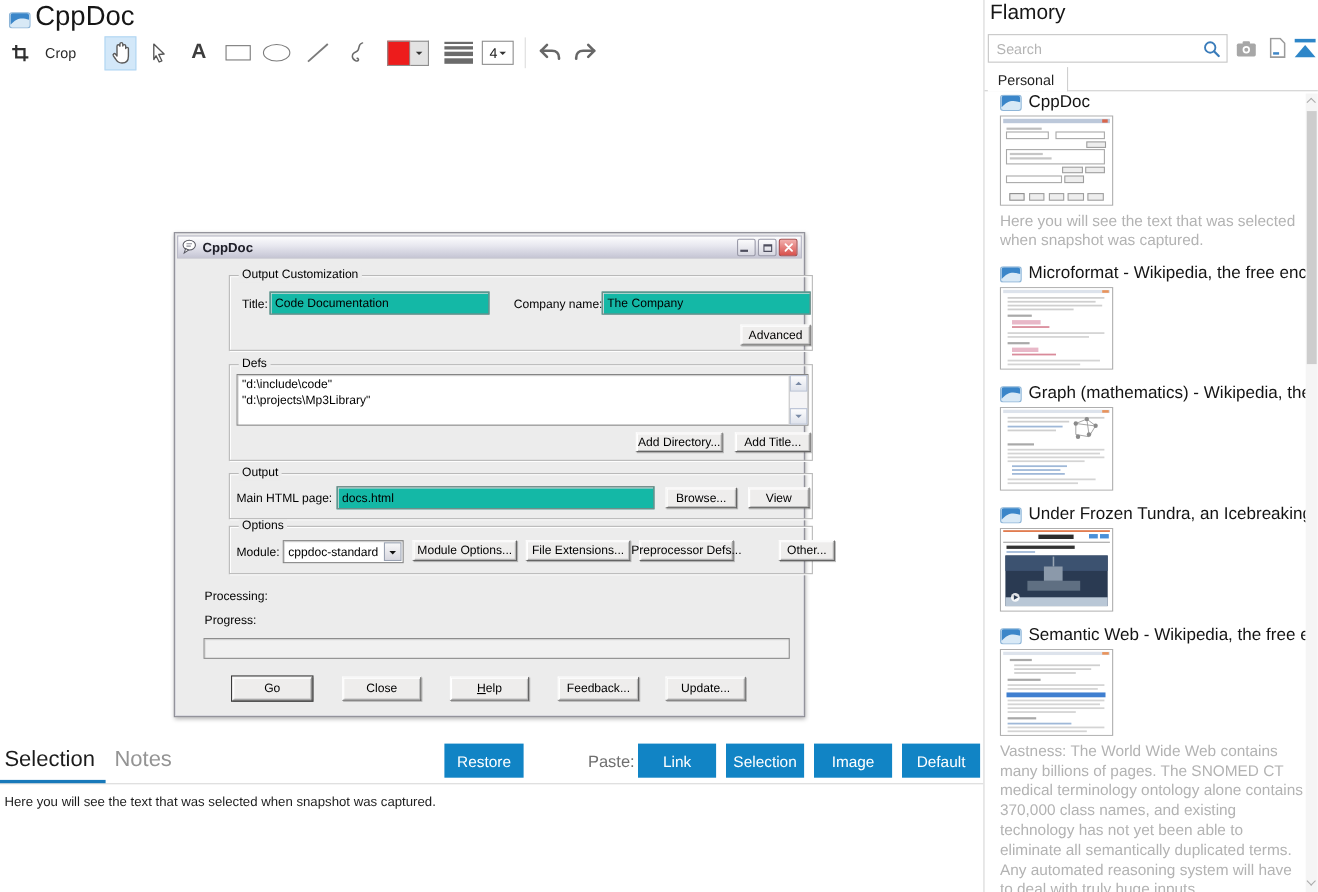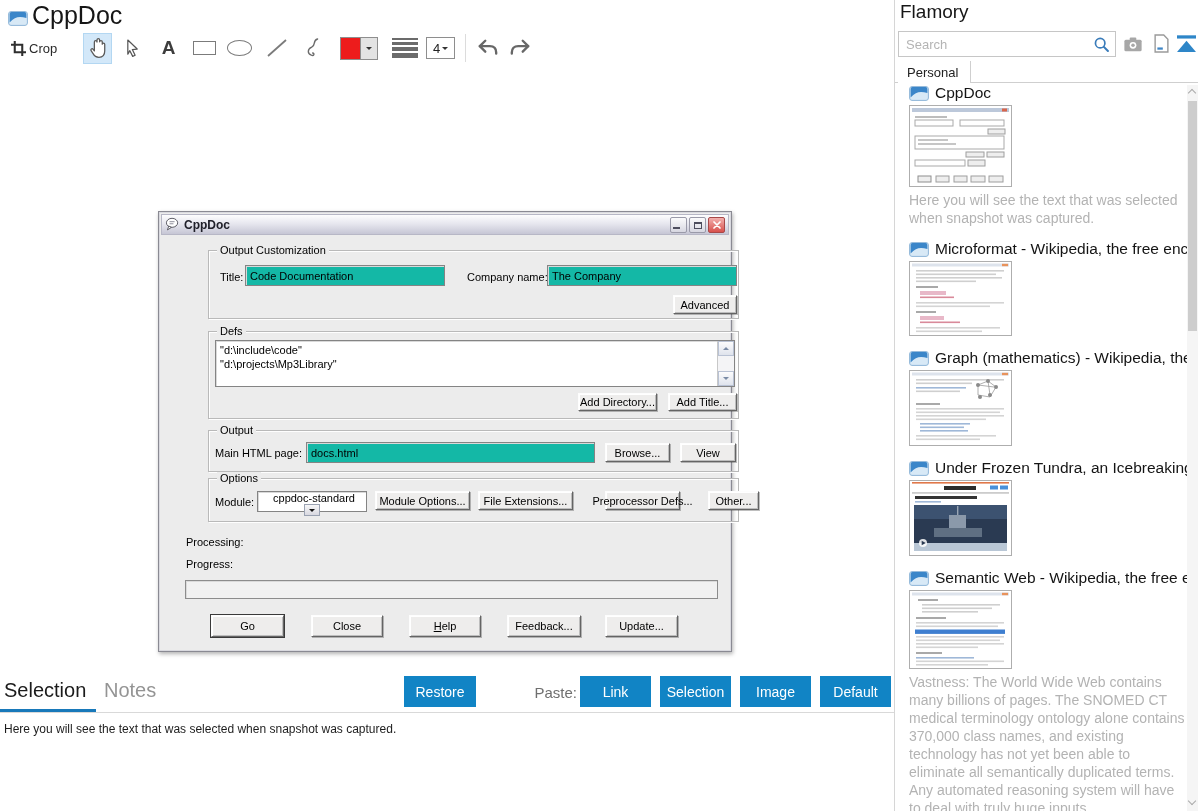--- a/index.html
+++ b/index.html
@@ -9,21 +9,21 @@
 
   
   .main { position:absolute; left:0; top:0; width:894px; height:811px; }
   .editor-header { position:absolute; left:0; top:0; height:32px; width:100%; }
   .hdr-icon { position:absolute; left:8px; top:11px; width:20px; height:15px; }
   .editor-title { position:absolute; left:32px; top:1px; font-size:25px; font-weight:400; color:#161616; }
 
   .toolbar { position:absolute; left:0; top:30px; height:36px; width:100%; display:flex; align-items:center; }
   .tool { width:29px; height:31px; display:flex; align-items:center; justify-content:center; cursor:default; }
   .tool.selected { background:#d3e8f9; border:1px solid #b3d7f2; }
-  .crop-tool { width:auto; padding:0 4px; margin-left:7px; display:flex; gap:3px; align-items:center; }
+  .crop-tool { width:auto; padding:0 4px; margin-left:7px; display:flex; gap:15px; align-items:center; }
   .crop-label { font-size:13px; color:#2a2a2a; }
   .a-glyph { font-size:19px; font-weight:600; color:#3d3d3d; }
   .rect-shape { width:23px; height:14px; border:1.6px solid #7b7b7b; display:block; }
   .ellipse-shape { width:25px; height:16px; border:1.6px solid #7b7b7b; border-radius:50%; display:block; }
   .color-picker { display:flex; margin-left:12px; height:23px; align-items:stretch; }
   .swatch-red { width:21px; height:23px; background:#ed1c1c; border:1px solid #8e8e8e; }
   .swatch-dd { width:17px; background:#e3e3e3; border:1px solid #8e8e8e; border-left:none;
     display:flex; align-items:center; justify-content:center; }
   .tri-dn { width:0; height:0; border:3.6px solid transparent; border-top-color:#333; margin-top:4px; }
   .width-bars { display:flex; flex-direction:column; gap:2px; width:26px; margin-left:14px; }
@@ -69,21 +69,21 @@
   .xtextarea { position:absolute; left:6px; top:8px; width:520px; height:47px; background:#fff;
     border:1px solid #848484; box-shadow:inset 1px 1px 0 #d9d9d9; display:flex; }
   .xtextarea-content { flex:1; padding:2px 4px; white-space:pre; overflow:hidden; line-height:14px; }
   .xscroll { width:17px; border-left:1px solid #c8c8c8; background:#f4f4f6; display:flex;
     flex-direction:column; justify-content:space-between; }
   .xscroll-btn { height:15px; background:linear-gradient(#fcfcfd,#dfe3ec); border:1px solid #b9c2d4;
     display:flex; align-items:center; justify-content:center; }
   .tri-up-s { width:0; height:0; border:3px solid transparent; border-bottom-color:#7a8ba6; margin-bottom:3px; }
   .tri-dn-s { width:0; height:0; border:3px solid transparent; border-top-color:#7a8ba6; margin-top:3px; }
   .xcombo { position:absolute; left:48px; top:12px; width:110px; height:21px; background:#fff;
-    border:1px solid #848484; box-shadow:inset 1px 1px 0 #d9d9d9; display:flex; align-items:center;flex-direction:column; }
+    border:1px solid #848484; box-shadow:inset 1px 1px 0 #d9d9d9; display:flex; align-items:center; }
   .xcombo-text { flex:1; padding-left:4px; }
   .xcombo-btn { width:16px; height:17px; margin-right:1px; background:linear-gradient(#f7f7f8,#d8d8e0);
     border:1px solid #9aa2b2; display:flex; align-items:center; justify-content:center; }
   .progress { position:absolute; left:26px; top:368px; width:533px; height:19px; background:#f1f1f1;
     border:1px solid #8c8c8c; box-shadow:inset 1px 1px 0 #dadada; }
   .u { text-decoration:underline; }
 
   
   .bottom-bar { position:absolute; left:0; top:672px; width:894px; height:41px; border-bottom:1px solid #d9d9d9; background:#fff; }
   .tab-selection { position:absolute; left:4px; top:7px; font-size:20px; color:#1b1b1b; }
@@ -274,21 +274,21 @@
           <span class="grp-legend">Options</span>
           <span class="xlbl" style="left:6px;top:17px">Module:</span>
           <div class="xcombo">
             <span class="xcombo-text">cppdoc-standard</span>
             <span class="xcombo-btn">
                 <i class="tri-dn" style="border-top-color:#111"></i>
               </span>
           </div>
           <div class="xbtn" style="left:166px;top:12px;width:95px;height:19px">Module Options...</div>
           <div class="xbtn" style="left:269px;top:12px;width:95px;height:19px">File Extensions...</div>
-          <div class="xbtn" style="left:396px;top:12px;width:75px;height:19px">Preprocessor Defs...</div>
+          <div class="xbtn" style="left:372px;top:12px;width:86px;height:19px">Preprocessor Defs...</div>
           <div class="xbtn" style="left:499px;top:12px;width:51px;height:19px">Other...</div>
         </div>
 
         <span class="xlbl" style="left:27px;top:324px">Processing:</span>
         <span class="xlbl" style="left:27px;top:346px">Progress:</span>
         <div class="progress"></div>
 
         <div class="xbtn default" style="left:52px;top:403px;width:73px;height:22px">Go</div>
         <div class="xbtn" style="left:152px;top:403px;width:72px;height:22px">Close</div>
         <div class="xbtn" style="left:250px;top:403px;width:72px;height:22px">

